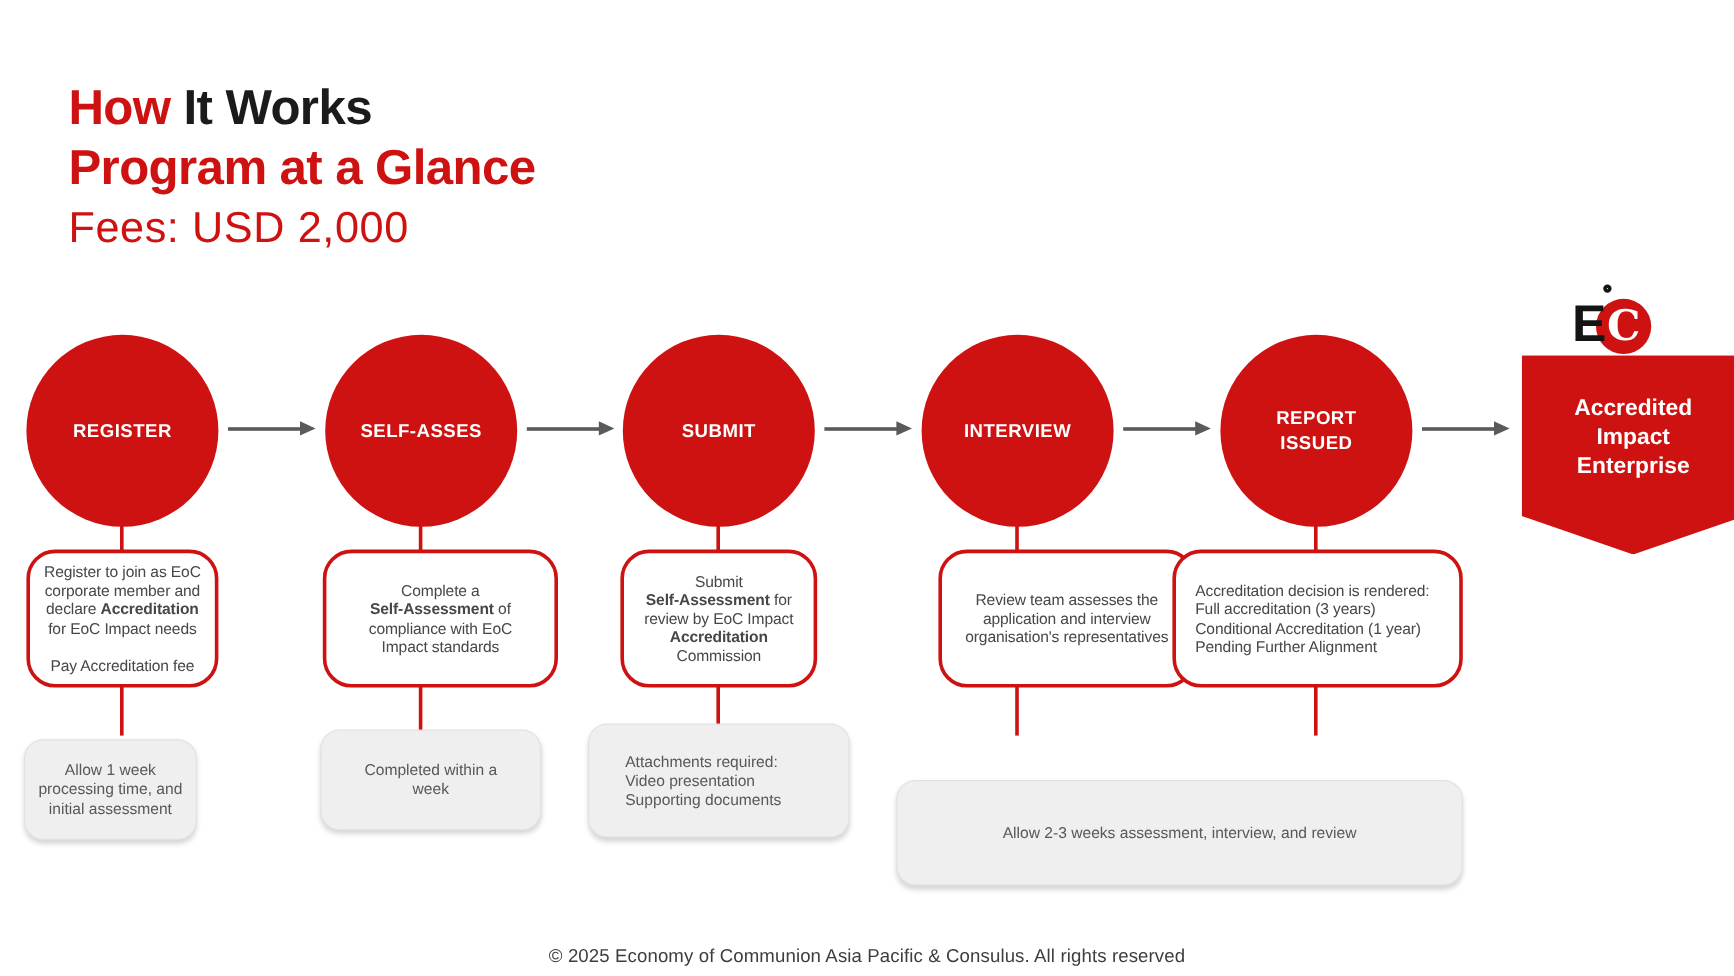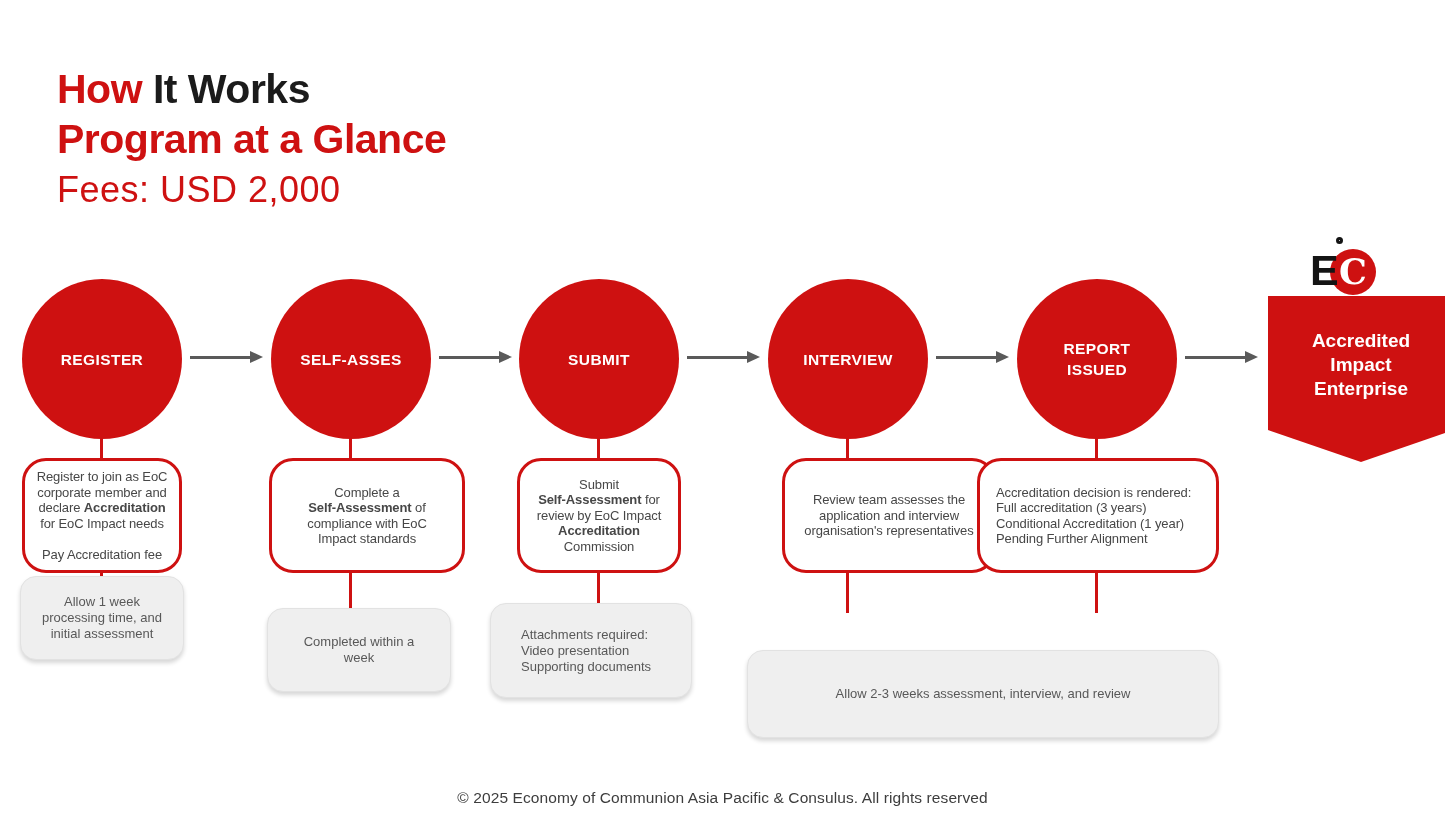--- a/index.html
+++ b/index.html
@@ -50,23 +50,23 @@
   .d2{left:269px;width:196px;}
   .d3{left:517px;width:164px;}
   .d4{left:746px;width:214px;margin-left:36px;}
   .d5{left:977px;width:242px;text-align:left;justify-content:flex-start;padding-left:16px;}
 
   
   .note{position:absolute;background:var(--note-bg);border:1px solid #e2e2e2;border-radius:16px;
     box-shadow:0 3px 4px rgba(0,0,0,0.16);display:flex;align-items:center;justify-content:center;
     text-align:center;color:#585858;font-size:13px;line-height:16px;white-space:pre-line;
     padding:6px 10px;z-index:2;}
-  .n1{left:20px;top:576px;width:164px;height:84px;}
+  .n1{left:20px;top:616px;width:144px;height:84px;}
   .n2{left:267px;top:608px;width:184px;height:84px;}
-  .n3{left:490px;top:603px;width:202px;height:95px;text-align:left;justify-content:flex-start;padding-left:30px;}
+  .n3{left:490px;top:603px;width:218px;height:95px;text-align:left;justify-content:flex-start;padding-left:30px;}
   .n4{left:747px;top:606px;width:472px;height:88px;margin-top:44px;}
 
   
   .badge{position:absolute;left:1268px;top:296px;width:186px;height:166px;background:var(--red);
     clip-path:polygon(0 0,100% 0,100% 134px,50% 100%,0 134px);
     display:flex;align-items:flex-start;justify-content:center;z-index:2;}
   .badge-text{margin-top:33px;color:#fff;font-weight:700;font-size:19px;line-height:24px;
     text-align:center;white-space:pre-line;}
 
   

